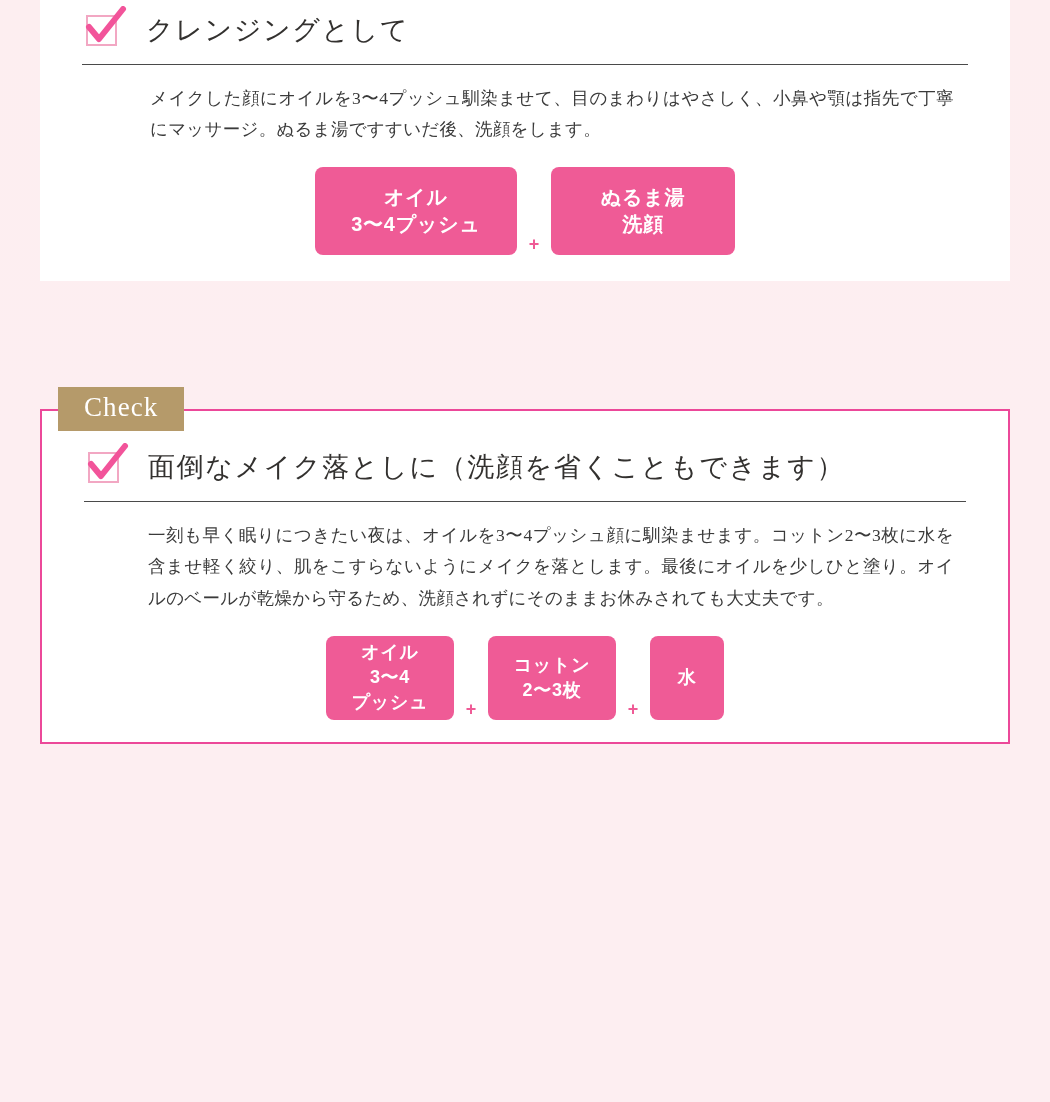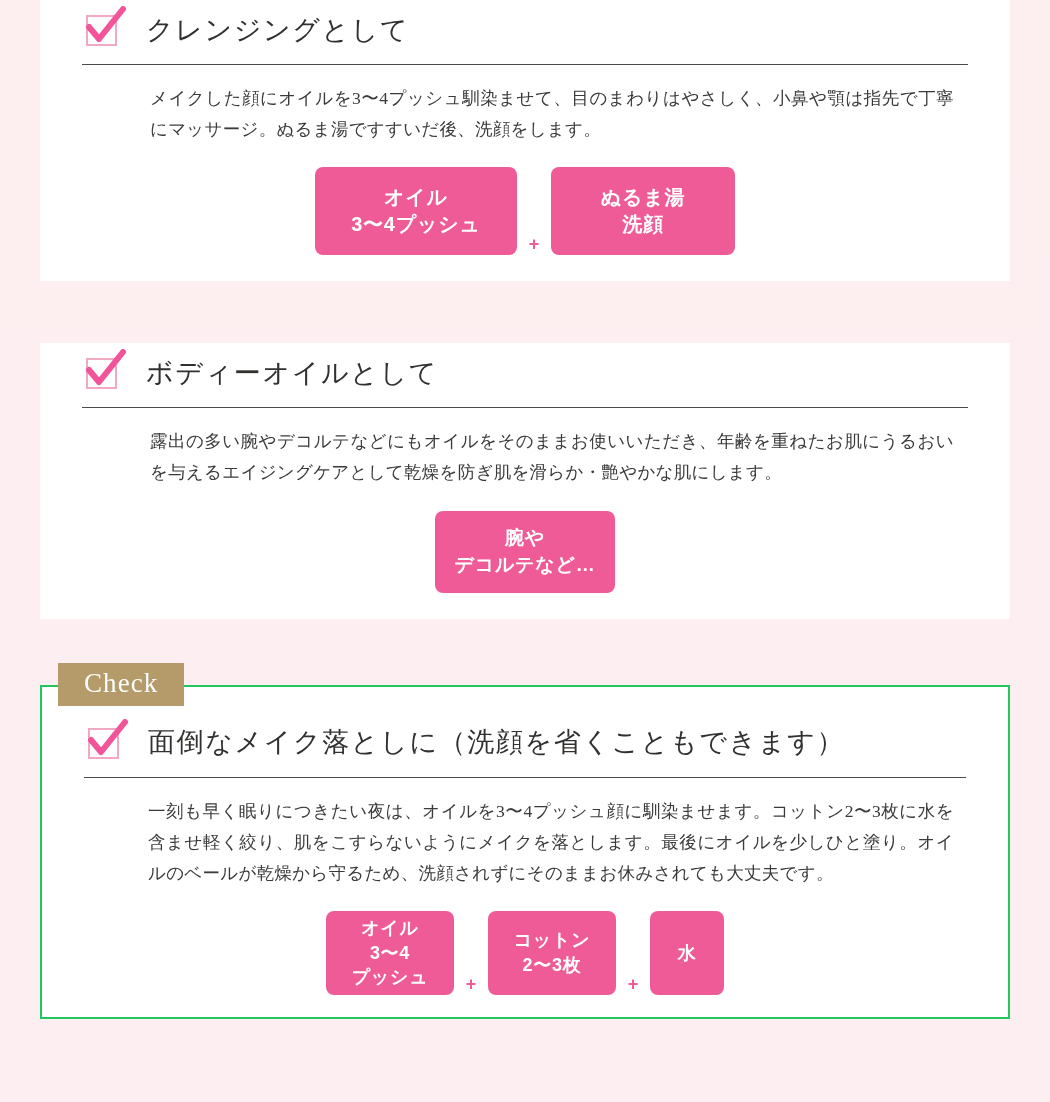--- a/index.html
+++ b/index.html
@@ -24,21 +24,21 @@
   
   .card {
     background: #ffffff;
     box-sizing: border-box;
     position: relative;
   }
   .card.plain {
     padding: 0 20px 26px 20px;
   }
   .card.checkcard {
-    border: 2px solid #22c55e;
+    border: 2px solid #ec4899;
     padding: 0 18px 22px 18px;
   }
 
   .spacer-28 { height: 28px; }
   .spacer-60 { height: 62px; }
   .spacer-66 { height: 66px; }
 
   
   .head-row {
     display: flex;
@@ -189,36 +189,20 @@
       <div class="chip wide">オイル
 3〜4プッシュ</div>
       <div class="plus">+</div>
       <div class="chip wide2">ぬるま湯
 洗顔</div>
     </div>
   </div>
 
   <div class="spacer-60"></div>
 
-  <div class="card plain">
-    <div class="head-row">
-      <span class="check-icon">
-        <span class="box"></span>
-        <svg width="46" height="44" viewBox="0 0 46 44" fill="none" aria-hidden="true">
-          <path d="M7 21 L17 33 L41 3" stroke="#f2549a" stroke-width="6" stroke-linecap="round" stroke-linejoin="round" fill="none"></path>
-        </svg>
-      </span>
-      <span class="head-title">ボディーオイルとして</span>
-    </div>
-    <p class="body-text">露出の多い腕やデコルテなどにもオイルをそのままお使いいただき、年齢を重ねたお肌にうるおいを与えるエイジングケアとして乾燥を防ぎ肌を滑らか・艶やかな肌にします。</p>
-    <div class="chips">
-      <div class="chip body">腕や
-デコルテなど…</div>
-    </div>
-  </div>
 
   <div class="spacer-66"></div>
 
   <div class="card checkcard">
     <div class="badge-wrap">
       <span class="check-badge">Check</span>
     </div>
     <div class="head-row" style="margin-top:26px;">
       <span class="check-icon">
         <span class="box"></span>

